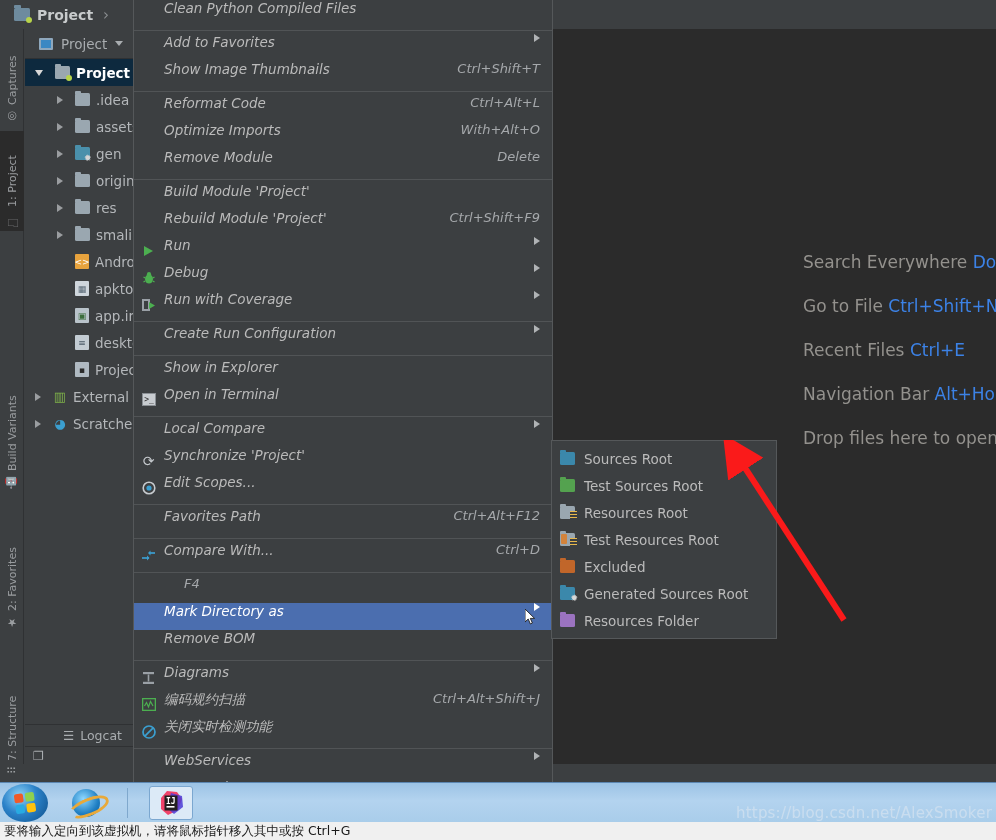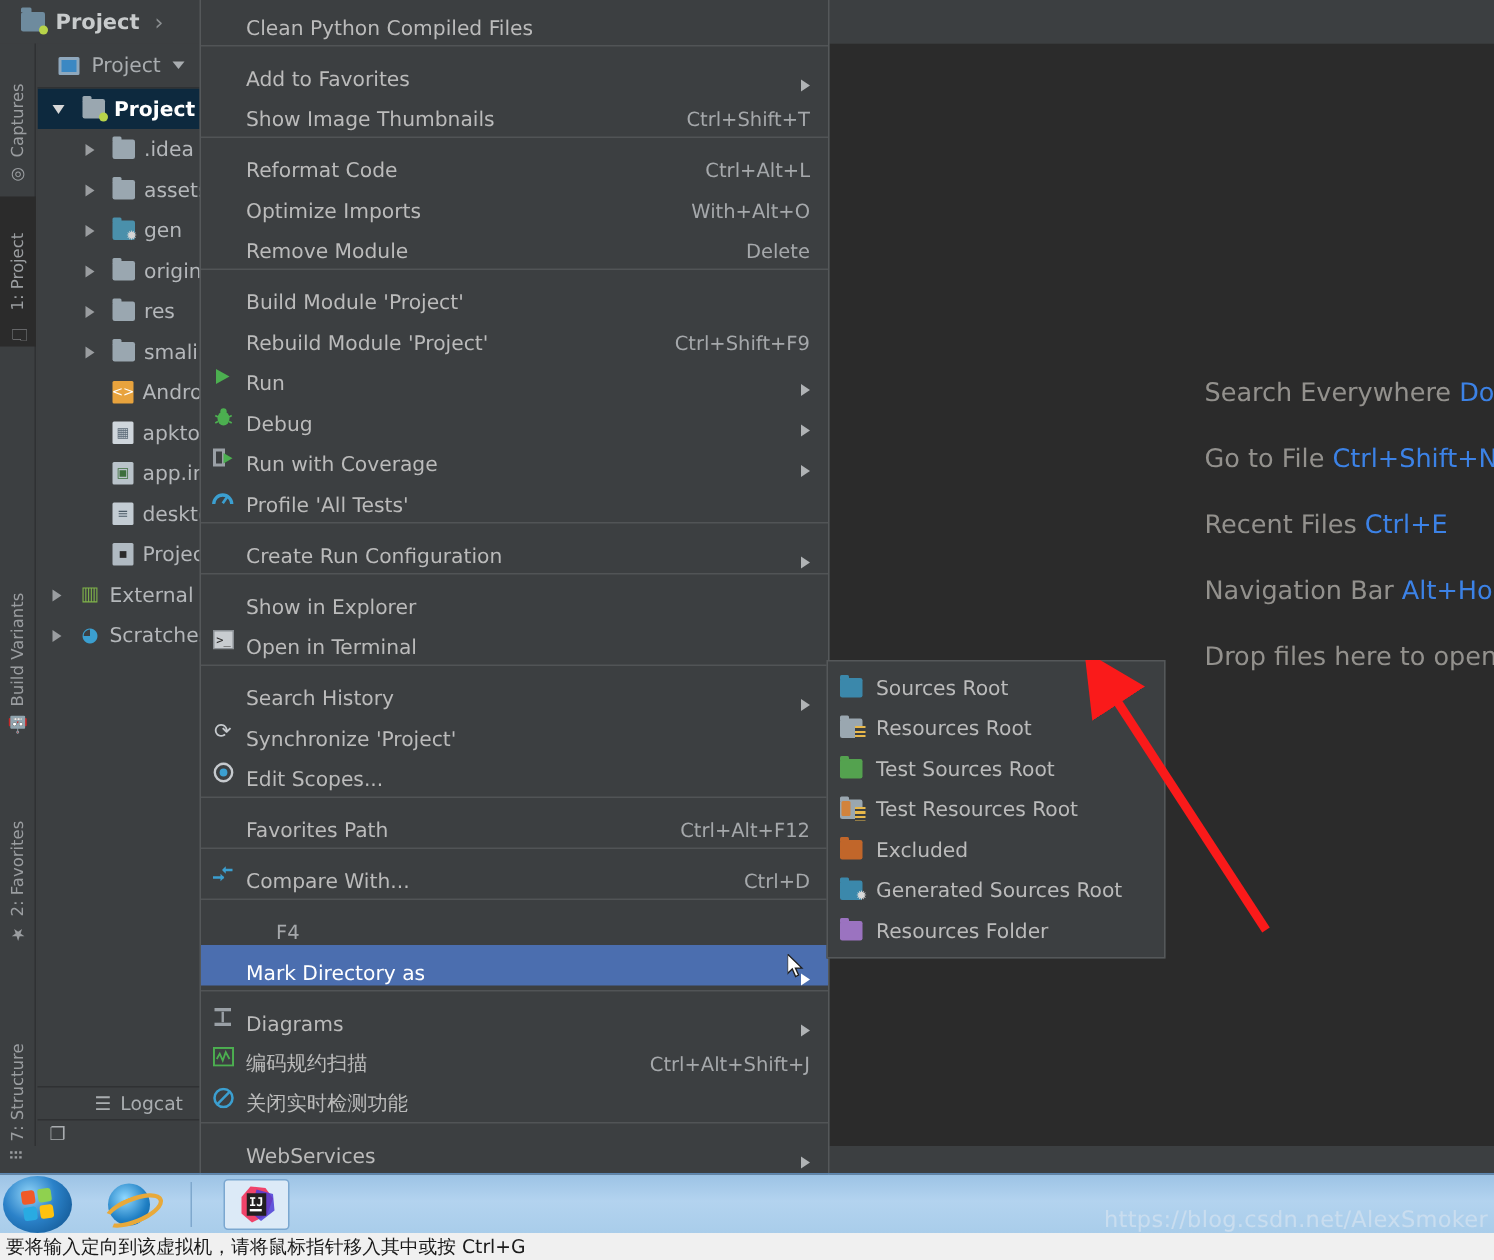--- a/index.html
+++ b/index.html
@@ -98,23 +98,24 @@
   }
   .hints .k { color: #3c82e6; }
 
   
   .cmenu {
     position: absolute; left: 133px; top: -1px; width: 420px; height: 829px;
     background: #3c3f41; border: 1px solid #55585a;
     font-size: 13.5px; color: #bbbbbb;
   }
   .mi {
-    position: relative; display: flex; align-items: flex-end;
+    position: relative; display: flex; align-items: flex-start;
     height: 27px; padding-left: 30px; padding-right: 12px;
     white-space: nowrap;
+    font-style: italic;
   }
   .mi.hl { background: #4b6eaf; color: #ffffff; }
   .mi .lbl { flex: 1; }
   .mi .acc { color: #a5a8ab; font-size: 13px; margin-left: 20px; }
   .mi .arr {
     width:0;height:0;border-left:6px solid #b0b3b5;
     border-top:4.5px solid transparent;border-bottom:4.5px solid transparent;
     margin-left: 8px;
   }
   .mi.hl .arr { border-left-color:#fff; }
@@ -398,29 +399,20 @@
     <div class="mi">
       <span class="mico">
         <svg width="15" height="14" viewBox="0 0 15 14">
           <path d="M2 2 L8 2 L8 12 L2 12 Z" fill="none" stroke="#9aa0a6" stroke-width="2"></path>
           <polygon points="8,4 14,7.5 8,11" fill="#4caf50"></polygon>
         </svg>
       </span>
       <span class="lbl">Run with Coverage</span>
       <span class="arr"></span>
     </div>
-    <div class="mi">
-      <span class="mico">
-        <svg width="15" height="14" viewBox="0 0 15 14">
-          <path d="M1.5 11 A6 6 0 0 1 13.5 11" fill="none" stroke="#3b9fd0" stroke-width="2.2"></path>
-          <line x1="7.5" y1="10.5" x2="11" y2="5.5" stroke="#3b9fd0" stroke-width="1.8"></line>
-        </svg>
-      </span>
-      <span class="lbl">Profile 'All Tests'</span>
-    </div>
     <div class="sep"></div>
 
     <div class="mi">
       <span class="lbl">Create Run Configuration</span>
       <span class="arr"></span>
     </div>
     <div class="sep"></div>
 
     <div class="mi">
       <span class="lbl">Show in Explorer</span>
@@ -430,21 +422,21 @@
         <svg width="14" height="13" viewBox="0 0 14 13">
           <rect x="0.5" y="0.5" width="13" height="12" fill="#c8ccd0" stroke="#8a8f94"></rect>
           <text x="2.2" y="9.4" font-size="8" fill="#2b2b2b" font-family="monospace">&gt;_</text>
         </svg>
       </span>
       <span class="lbl">Open in Terminal</span>
     </div>
     <div class="sep"></div>
 
     <div class="mi">
-      <span class="lbl">Search History</span>
+      <span class="lbl">Local Compare</span>
       <span class="arr"></span>
     </div>
     <div class="mi">
       <span class="mico" style="color:#c6cace;font-size:14px;">⟳</span>
       <span class="lbl">Synchronize 'Project'</span>
     </div>
     <div class="mi">
       <span class="mico">
         <svg width="14" height="14" viewBox="0 0 14 14">
           <circle cx="7" cy="7" r="5.8" fill="none" stroke="#c6cace" stroke-width="1.6"></circle>
@@ -482,20 +474,23 @@
     </div>
     <div class="mi hl">
       <span class="lbl">Mark Directory as</span>
       <span class="arr"></span>
       <span style="position:absolute;right:16px;top:6px;">
         <svg width="11" height="16" viewBox="0 0 11 16">
               <polygon points="0,0 0,13 3.2,10 5.4,15 7.4,14 5.3,9.4 9.6,9.4" fill="#ffffff" stroke="#1f1f1f" stroke-width="0.9"></polygon>
             </svg>
       </span>
     </div>
+    <div class="mi">
+      <span class="lbl">Remove BOM</span>
+    </div>
     <div class="sep"></div>
 
     <div class="mi">
       <span class="mico">
         <svg width="15" height="14" viewBox="0 0 15 14">
           <rect x="2" y="1" width="11" height="2.2" fill="#9aa0a6"></rect>
           <rect x="2" y="10.8" width="11" height="2.2" fill="#9aa0a6"></rect>
           <line x1="7.5" y1="3.5" x2="7.5" y2="10.5" stroke="#9aa0a6" stroke-width="1.6"></line>
         </svg>
       </span>
@@ -538,30 +533,30 @@
     </div>
     <div class="sep"></div>
 
     <div style="position:absolute;left:50%;bottom:3px;transform:translateX(-50%);width:0;height:0;border-left:6px solid transparent;border-right:6px solid transparent;border-top:6px solid #8d9194;"></div>
   </div>
 
   <div class="submenu">
     <div class="smi">
       <span class="smico" style="background:#3b88ab;"></span>
       <span>Sources Root</span>
+    </div>
+    <div class="smi">
+      <span class="smico" style="background:#54a24f;"></span>
+      <span>Test Sources Root</span>
     </div>
     <div class="smi">
       <span class="smico" style="background:#9aa7b0;">
             <i class="lines"></i>
           </span>
       <span>Resources Root</span>
-    </div>
-    <div class="smi">
-      <span class="smico" style="background:#54a24f;"></span>
-      <span>Test Sources Root</span>
     </div>
     <div class="smi">
       <span class="smico" style="background:#9aa7b0;">
         <i style="position:absolute;left:1px;top:1px;width:6px;height:10px;background:#d2833c;display:block;border-radius:1px;"></i>
         <i class="lines"></i>
       </span>
       <span>Test Resources Root</span>
     </div>
     <div class="smi">
       <span class="smico" style="background:#c1662a;"></span>

